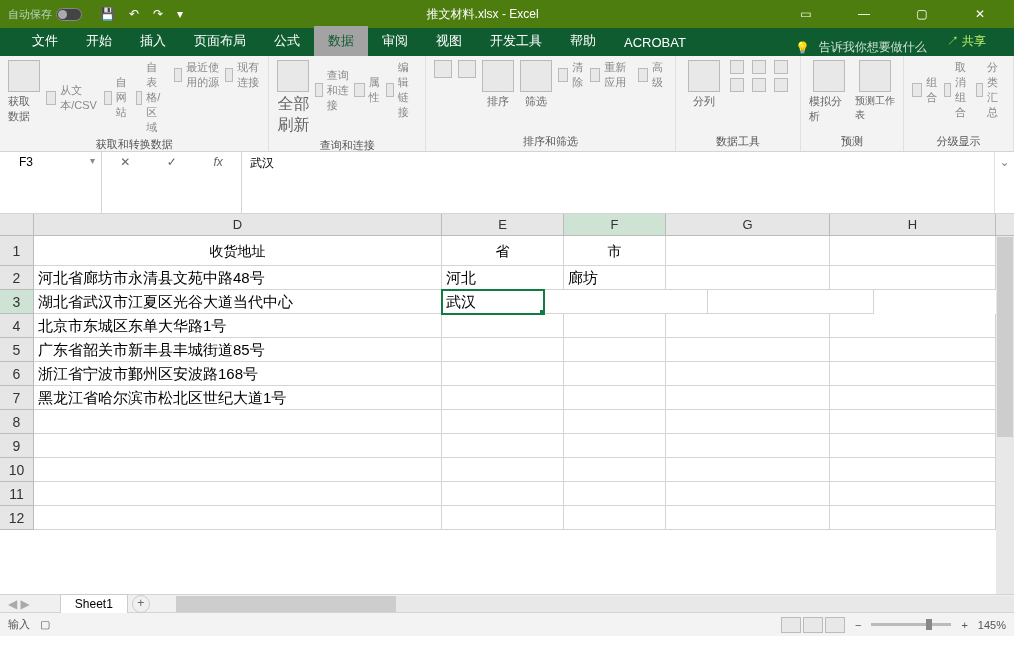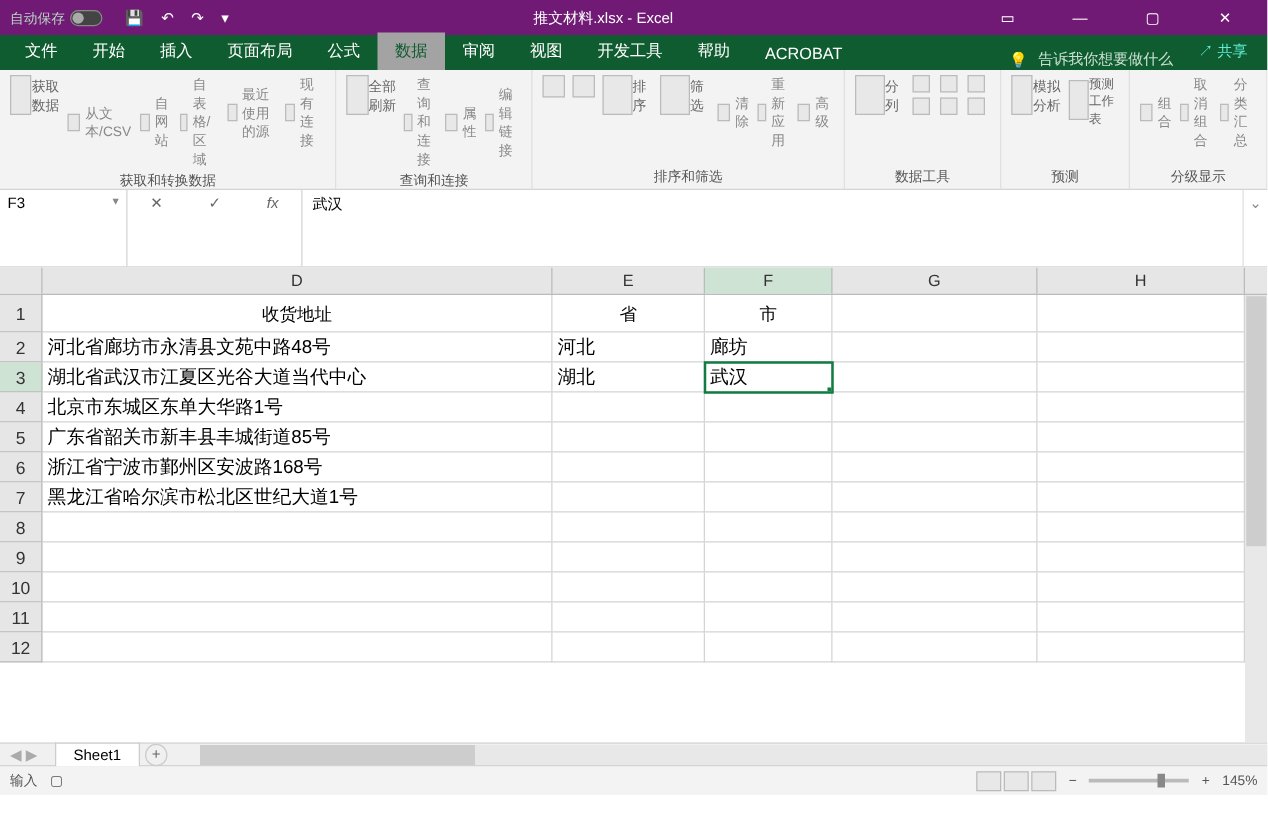--- a/index.html
+++ b/index.html
@@ -1,47 +1,47 @@
 <!DOCTYPE html>
 <html><head>
 <meta charset="utf-8">
 <style>
 * { margin: 0; padding: 0; box-sizing: border-box; font-family: "Microsoft YaHei", sans-serif; }
 body { background: #fff; width: 1014px; height: 660px; overflow: hidden; font-size: 12px; }
 
 
-.titlebar { background: #701a75; height: 28px; display: flex; align-items: center; color: #fff; }
+.titlebar { background: #4d7c0f; height: 28px; display: flex; align-items: center; color: #fff; }
 .auto-save { display: flex; align-items: center; padding: 0 8px; gap: 4px; font-size: 11px; color: #b8d4c3; }
 .toggle-off { width: 26px; height: 13px; border: 1px solid #888; border-radius: 7px; background: #444; position: relative; }
 .toggle-off::after { content: ""; position: absolute; left: 1px; top: 1px; width: 9px; height: 9px; background: #aaa; border-radius: 50%; }
 .qat { display: flex; gap: 14px; padding: 0 10px; }
 .doc-title { flex: 1; text-align: center; font-size: 12px; color: #fff; }
 .win-controls { display: flex; gap: 18px; padding: 0 14px; }
 .win-btn { width: 40px; display: flex; justify-content: center; align-items: center; }
 
 
-.ribbon-tabs { background: #0e5c2f; height: 28px; display: flex; align-items: flex-end; color: #fff; padding: 0 6px; }
+.ribbon-tabs { background: #0e5c2f; height: 28px; display: flex; align-items: flex-end; color: #fff; padding: 0 18px; }
 .tab { padding: 6px 14px; font-size: 13px; cursor: pointer; }
 .tab.active { background: #a3a3a3; color: #0e5c2f; }
 .tab-right { margin-left: auto; display: flex; align-items: center; gap: 8px; padding-right: 10px; font-size: 12px; color: #cbe0d3; }
 
 
 .ribbon { background: #f3f3f3; height: 96px; border-bottom: 1px solid #d4d4d4; display: flex; }
 .group { border-right: 1px solid #e0e0e0; padding: 4px 8px 2px 8px; display: flex; flex-direction: column; }
 .group-body { flex: 1; display: flex; gap: 6px; align-items: flex-start; }
 .group-label { text-align: center; font-size: 11px; color: #555; padding-top: 2px; }
-.big-btn { display: flex; flex-direction: row; align-items: center; width: 40px; color: #666; }
+.big-btn { display: flex; flex-direction: column; align-items: center; width: 40px; color: #666; }
 .big-btn .ico { width: 32px; height: 32px; border: 1px solid #bbb; background: #e8e8e8; margin-bottom: 2px; }
 .small-list { display: flex; flex-direction: row; gap: 3px; color: #888; font-size: 11px; }
 .small-item { display: flex; align-items: center; gap: 4px; }
 .small-ico { width: 14px; height: 14px; border: 1px solid #bbb; background: #e8e8e8; }
 
 
 .formula-bar { height: 62px; display: flex; border-bottom: 1px solid #d4d4d4; }
-.name-box { width: 102px; border-right: 1px solid #d4d4d4; padding: 3px 6px; font-size: 12px; position: relative; }
+.name-box { width: 102px; border-right: 1px solid #d4d4d4; padding: 3px 19px; font-size: 12px; position: relative; }
 .name-box::after { content: "▾"; position: absolute; right: 6px; top: 3px; color: #888; font-size: 10px; }
 .fx-controls { width: 140px; border-right: 1px solid #d4d4d4; display: flex; align-items: flex-start; padding-top: 3px; justify-content: space-around; color: #666; }
 .fx-input { flex: 1; padding: 3px 8px; font-size: 12px; }
 .expand-btn { width: 20px; border-left: 1px solid #e0e0e0; text-align: center; color: #888; padding-top: 3px; }
 
 
 .grid-wrap { position: relative; height: 380px; overflow: hidden; }
 .col-headers { display: flex; background: #e6e6e6; height: 22px; border-bottom: 1px solid #bbb; }
 .ch-corner { width: 34px; border-right: 1px solid #bbb; background: #e6e6e6; }
 .ch { border-right: 1px solid #bbb; text-align: center; font-size: 13px; color: #333; line-height: 22px; }
@@ -53,21 +53,21 @@
 .row.hdr .rh { line-height: 30px; }
 .cell { border-right: 1px solid #d4d4d4; border-bottom: 1px solid #d4d4d4; padding: 0 4px; font-size: 15px; line-height: 24px; overflow: hidden; white-space: nowrap; }
 .row.hdr .cell { line-height: 30px; text-align: center; font-size: 14px; }
 .cell.active { outline: 2px solid #107c41; outline-offset: -1px; position: relative; }
 .cell.active::after { content: ""; position: absolute; right: -3px; bottom: -3px; width: 6px; height: 6px; background: #107c41; }
 
 
 .hscroll { height: 18px; background: #f0f0f0; border-top: 1px solid #d4d4d4; display: flex; align-items: center; }
 .sheet-tabs { display: flex; align-items: center; gap: 4px; padding: 0 6px; }
 .nav-arrows { color: #aaa; padding: 0 8px; display: flex; gap: 8px; }
-.sheet-tab { background: #fff; border: 1px solid #ccc; border-bottom: none; padding: 2px 14px; font-size: 12px; }
+.sheet-tab { background: #fff; border: 1px solid #ccc; border-bottom: none; padding: 2px 14px; font-size: 12px; margin-left: 16px; }
 .add-sheet { width: 18px; height: 18px; border: 1px solid #ccc; border-radius: 50%; text-align: center; line-height: 15px; color: #666; }
 .hscroll-track { flex: 1; margin-left: 20px; background: #e8e8e8; height: 16px; position: relative; }
 .hscroll-thumb { position: absolute; left: 0; width: 220px; height: 16px; background: #cdcdcd; }
 
 .vscroll { position: absolute; right: 0; top: 22px; width: 18px; bottom: 0; background: #e8e8e8; }
 .vscroll-thumb { width: 16px; height: 200px; background: #cdcdcd; margin: 1px; }
 
 
 .statusbar { height: 24px; background: #f3f3f3; border-top: 1px solid #d4d4d4; display: flex; align-items: center; padding: 0 8px; font-size: 11px; color: #555; }
 .status-right { margin-left: auto; display: flex; align-items: center; gap: 10px; }
@@ -114,21 +114,21 @@
   <div class="tab active">数据</div>
   <div class="tab">审阅</div>
   <div class="tab">视图</div>
   <div class="tab">开发工具</div>
   <div class="tab">帮助</div>
   <div class="tab">ACROBAT</div>
   <div class="tab-right">
     <span>💡</span>
     <span>告诉我你想要做什么</span>
   </div>
-  <div style="padding:6px 10px;color:#5eead4">
+  <div style="padding:6px 10px;color:#bef264">
     <span>↗</span>
     <span>共享</span>
   </div>
 </div>
 
 <div class="ribbon">
   <div class="group">
     <div class="group-body">
       <div class="big-btn">
         <div class="ico"></div>
@@ -159,21 +159,21 @@
           </div>
       </div>
     </div>
     <div class="group-label">获取和转换数据</div>
   </div>
 
   <div class="group">
     <div class="group-body">
       <div class="big-btn">
         <div class="ico"></div>
-        <span style="font-size:11px">全部刷新</span>
+        <span style="font-size:16px">全部刷新</span>
       </div>
       <div class="small-list">
         <div class="small-item">
             <span class="small-ico"></span>
             <span>查询和连接</span>
           </div>
         <div class="small-item">
             <span class="small-ico"></span>
             <span>属性</span>
           </div>
@@ -305,21 +305,20 @@
         <div class="rh">2</div>
         <div class="cell col-D">河北省廊坊市永清县文苑中路48号</div>
         <div class="cell col-E">河北</div>
         <div class="cell col-F">廊坊</div>
         <div class="cell col-G"></div>
         <div class="cell col-H"></div>
       </div>
       <div class="row">
         <div class="rh sel">3</div>
         <div class="cell col-D">湖北省武汉市江夏区光谷大道当代中心</div>
-        <div class="cell col-E">湖北</div>
         <div class="cell col-F active">武汉</div>
         <div class="cell col-G"></div>
         <div class="cell col-H"></div>
       </div>
       <div class="row">
         <div class="rh">4</div>
         <div class="cell col-D">北京市东城区东单大华路1号</div>
         <div class="cell col-E"></div>
         <div class="cell col-F"></div>
         <div class="cell col-G"></div>

